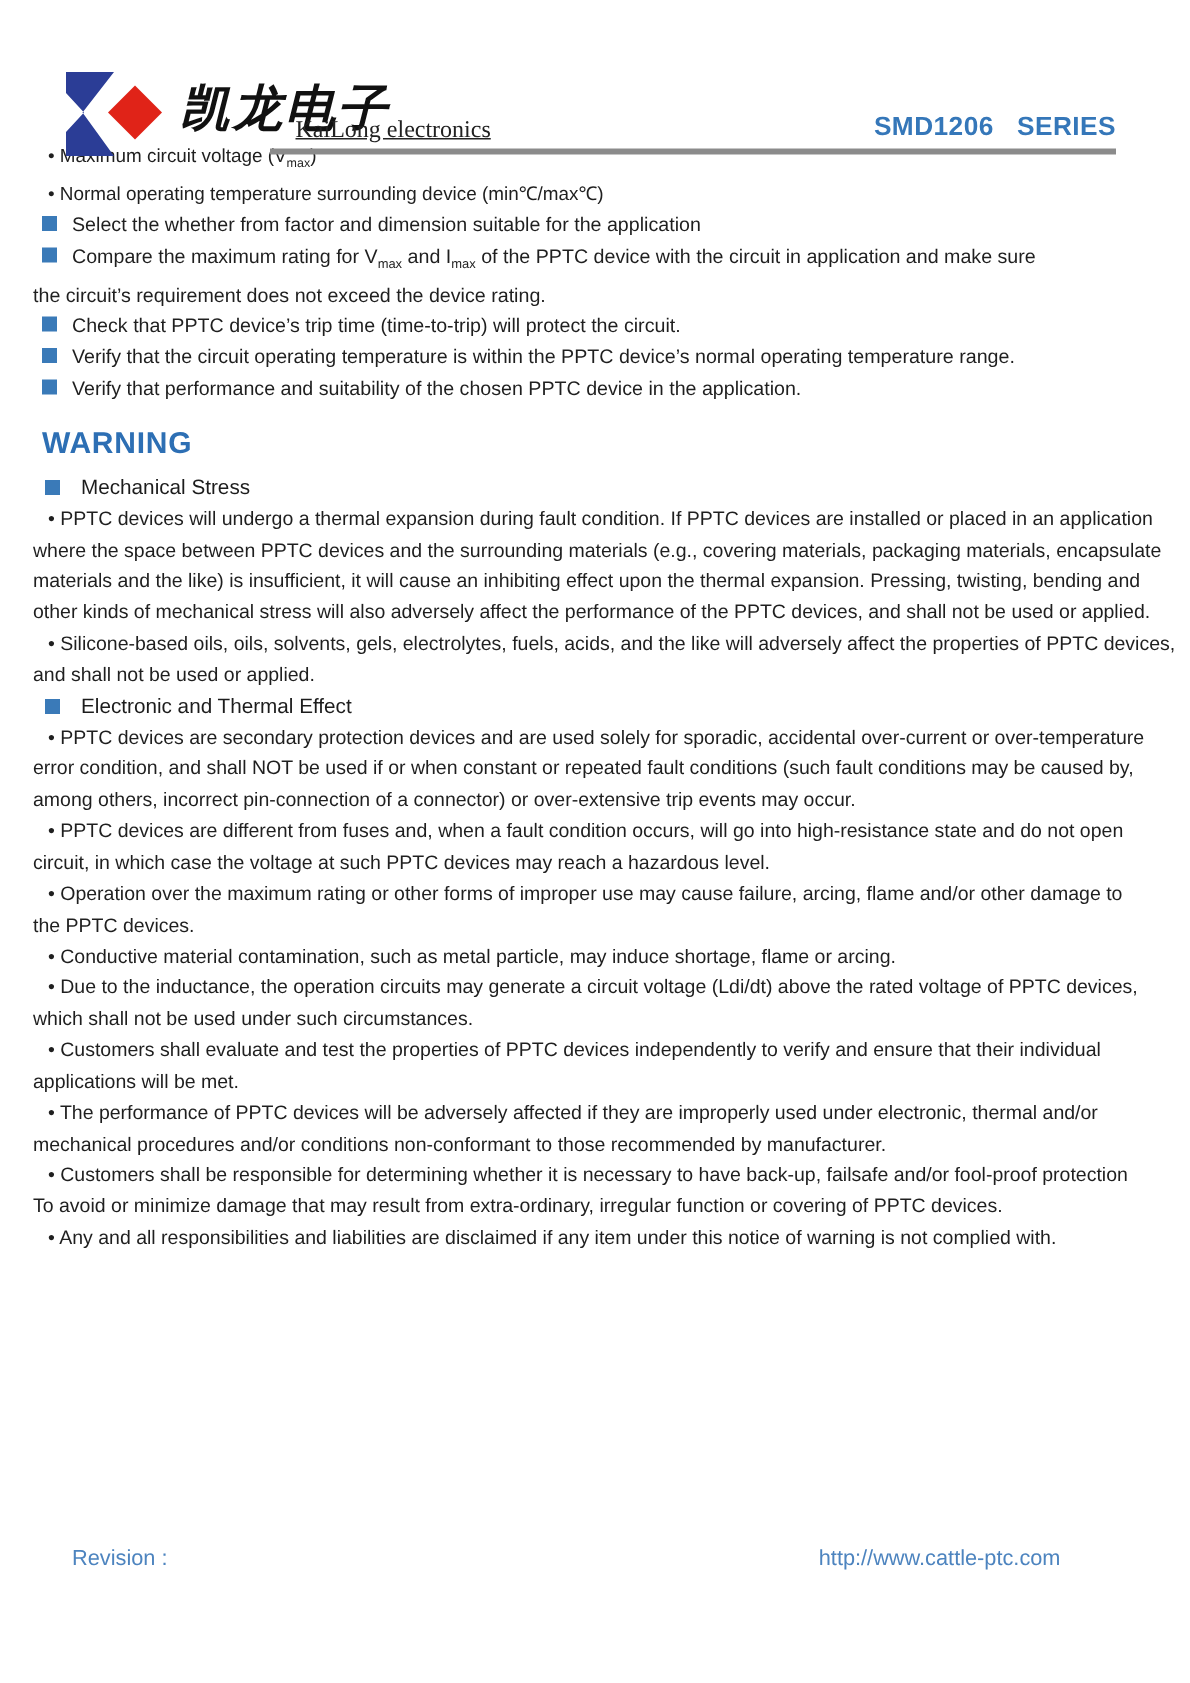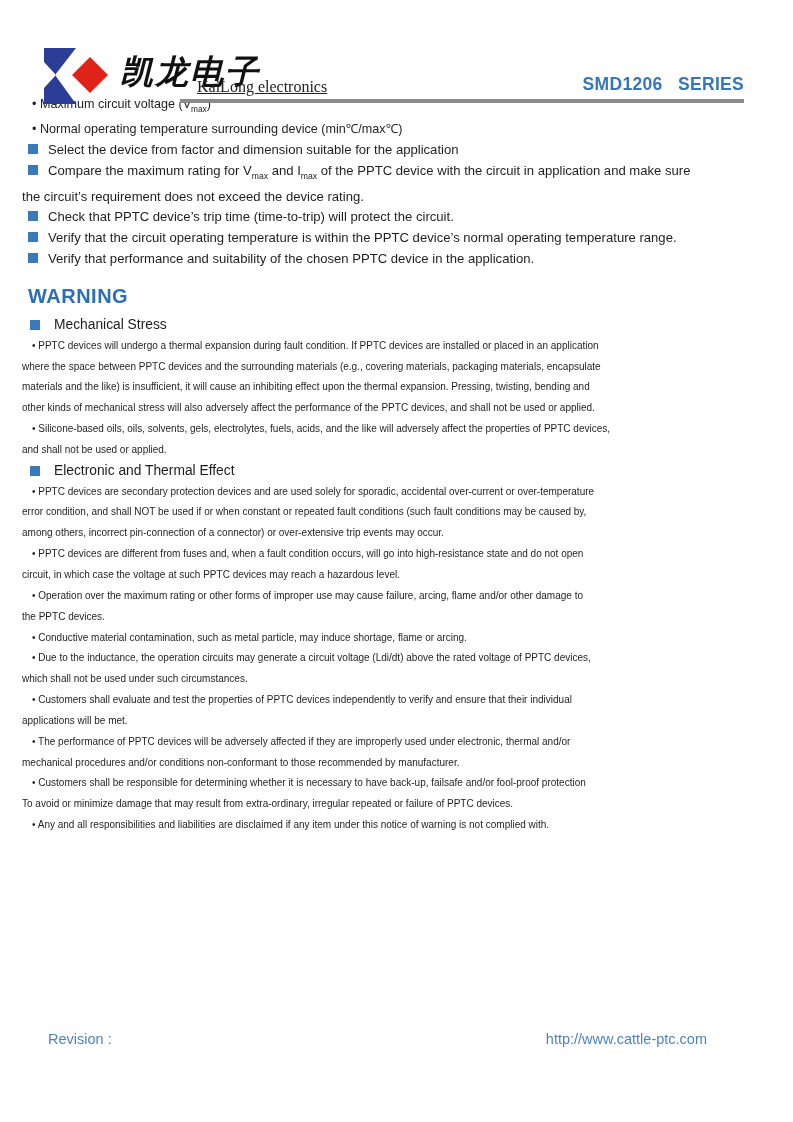--- a/index.html
+++ b/index.html
@@ -21,21 +21,21 @@
     font-family:"Liberation Serif", serif; white-space:nowrap;text-decoration:underline;
   }
   .series {
     position:absolute; right:49px; top:74px; font-size:17.5px; font-weight:bold;
     color:#3577b9; white-space:pre; letter-spacing:0.3px;
   }
   .divider { position:absolute; left:180px; top:99px; width:564px; height:4px; background:#8b8b8b; }
 
   
   .content { padding:1px 30px 0 22px; }
-  .line { line-height:20.85px; white-space:nowrap; font-size:10px; }
+  .line { line-height:20.85px; white-space:nowrap; font-size:13px; }
   .dot-line { padding-left:10px; font-size:12.6px; }
   .sq-line  { padding-left:6px; font-size:13.1px; }
   .sq {
     display:inline-block; width:10px; height:10px; background:#3a7ab8;
     margin-right:10px;
   }
   .sq-sm { width:10px; height:10px; vertical-align:-1px; }
   sub { font-size:0.66em; }
   .cont-line { font-size:13.1px; }
 
@@ -69,21 +69,21 @@
   <div class="brand-en">KaiLong electronics</div>
   <div class="series">SMD1206   SERIES</div>
   <div class="divider"></div>
 </div>
 
 <div class="content">
 
   <div class="line dot-line"><span>• Maximum circuit voltage (V</span><sub>max</sub><span>)</span></div>
   <div class="line dot-line">• Normal operating temperature surrounding device (min℃/max℃)</div>
 
-  <div class="line sq-line"><span class="sq"></span><span>Select the device from factor and dimension suitable for the application</span></div>
+  <div class="line sq-line"><span class="sq"></span><span>Select the whether from factor and dimension suitable for the application</span></div>
   <div class="line sq-line"><span class="sq"></span><span>Compare the maximum rating for V</span><sub>max</sub><span> and I</span><sub>max</sub><span> of the PPTC device with the circuit in application and make sure</span></div>
   <div class="line cont-line">the circuit’s requirement does not exceed the device rating.</div>
   <div class="line sq-line"><span class="sq"></span><span>Check that PPTC device’s trip time (time-to-trip) will protect the circuit.</span></div>
   <div class="line sq-line"><span class="sq"></span><span>Verify that the circuit operating temperature is within the PPTC device’s normal operating temperature range.</span></div>
   <div class="line sq-line"><span class="sq"></span><span>Verify that performance and suitability of the chosen PPTC device in the application.</span></div>
 
   <div class="warning-title">WARNING</div>
 
   <div>
     <div class="sec-head"><span class="sq sq-sm"></span><span class="hd-label">Mechanical Stress</span></div>
@@ -111,20 +111,20 @@
     <div class="line b">• Due to the inductance, the operation circuits may generate a circuit voltage (Ldi/dt) above the rated voltage of PPTC devices,</div>
     <div class="line">which shall not be used under such circumstances.</div>
   </div>
 
   <div>
     <div class="line b">• Customers shall evaluate and test the properties of PPTC devices independently to verify and ensure that their individual</div>
     <div class="line">applications will be met.</div>
     <div class="line b">• The performance of PPTC devices will be adversely affected if they are improperly used under electronic, thermal and/or</div>
     <div class="line">mechanical procedures and/or conditions non-conformant to those recommended by manufacturer.</div>
     <div class="line b">• Customers shall be responsible for determining whether it is necessary to have back-up, failsafe and/or fool-proof protection</div>
-    <div class="line">To avoid or minimize damage that may result from extra-ordinary, irregular repeated or failure of PPTC devices.</div>
+    <div class="line">To avoid or minimize damage that may result from extra-ordinary, irregular function or covering of PPTC devices.</div>
     <div class="line b">• Any and all responsibilities and liabilities are disclaimed if any item under this notice of warning is not complied with.</div>
   </div>
 
 </div>
 
 <div class="footer-rev">Revision :</div>
 <a class="footer-url">http://www.cattle-ptc.com</a>
 
 </body></html>

